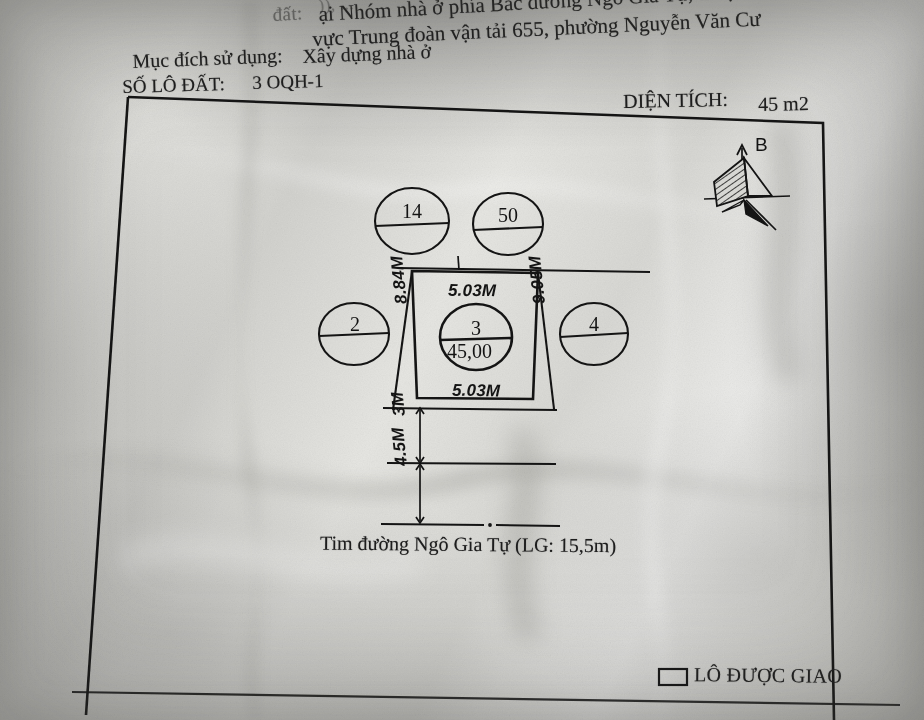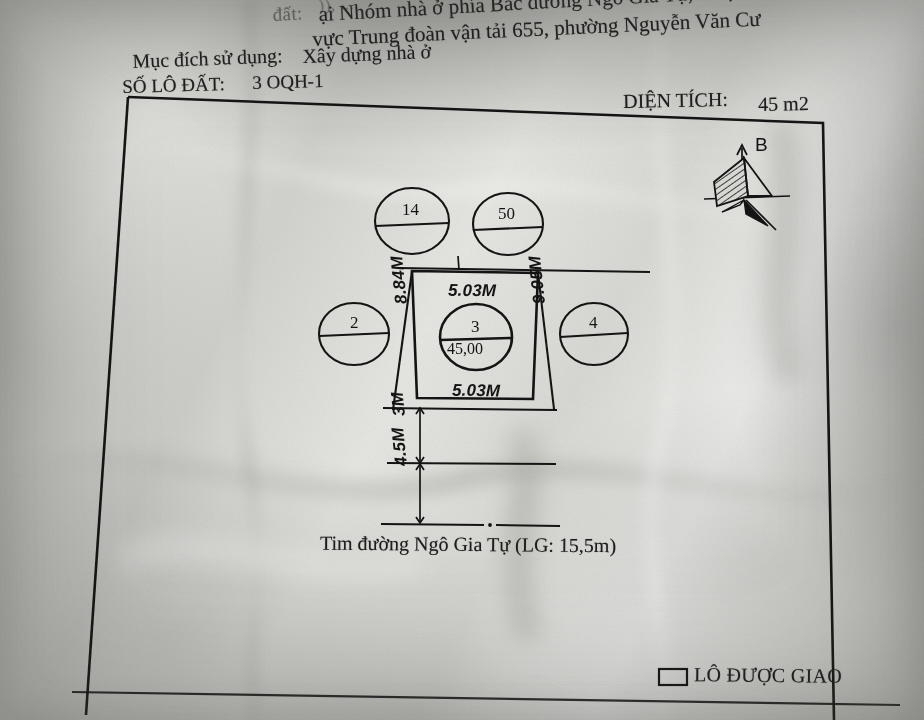--- a/index.html
+++ b/index.html
@@ -52,22 +52,22 @@
   #draw{position:absolute;left:0;top:0;width:924px;height:720px;}
   .ln{stroke:#141414;fill:none;}
   .thick{stroke-width:2.6;}
   .med{stroke-width:2.1;}
   .thin{stroke-width:1.7;}
 
   .dimtxt{position:absolute;font-family:"Liberation Sans",sans-serif;
           font-style:italic;font-weight:700;font-size:17px;color:#141414;
           white-space:nowrap;letter-spacing:.2px;}
   .circtxt{position:absolute;font-family:"Liberation Serif",serif;
-           font-size:17px;color:#141414;white-space:nowrap;}
-  .circtxt.big{font-size:16px;}
+           font-size:20px;color:#141414;white-space:nowrap;}
+  .circtxt.big{font-size:20px;}
   .compasslbl{position:absolute;font-family:"Liberation Sans",sans-serif;
               font-size:19px;color:#141414;}
 </style>
 </head>
 <body>
 
 <div id="sheet"></div>
 
 <svg id="creases" viewBox="0 0 924 720" preserveAspectRatio="none">
   <defs>

